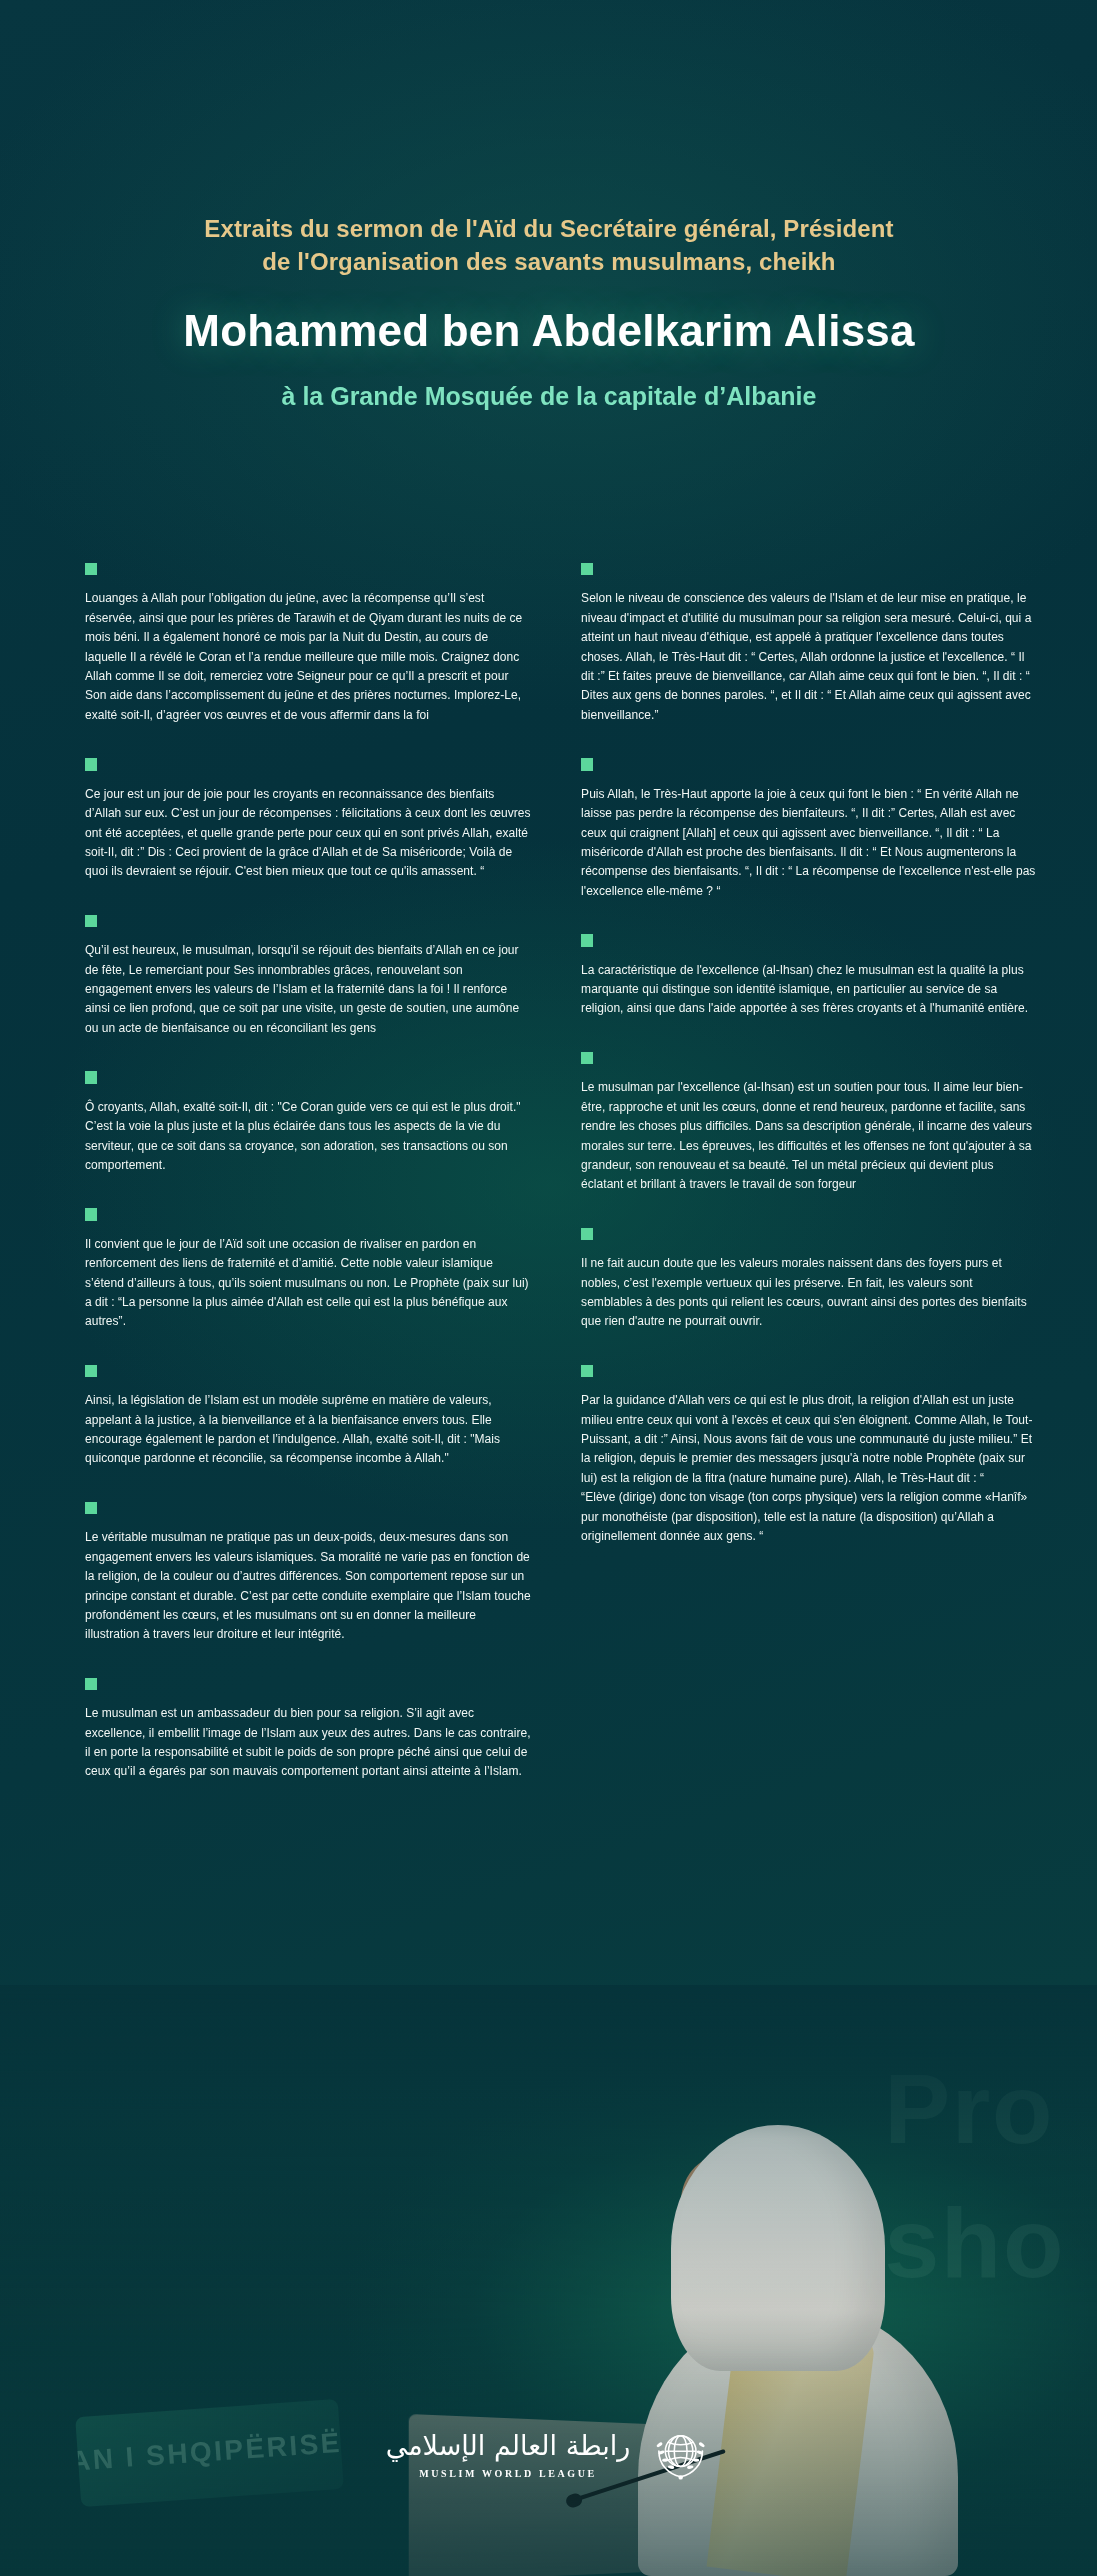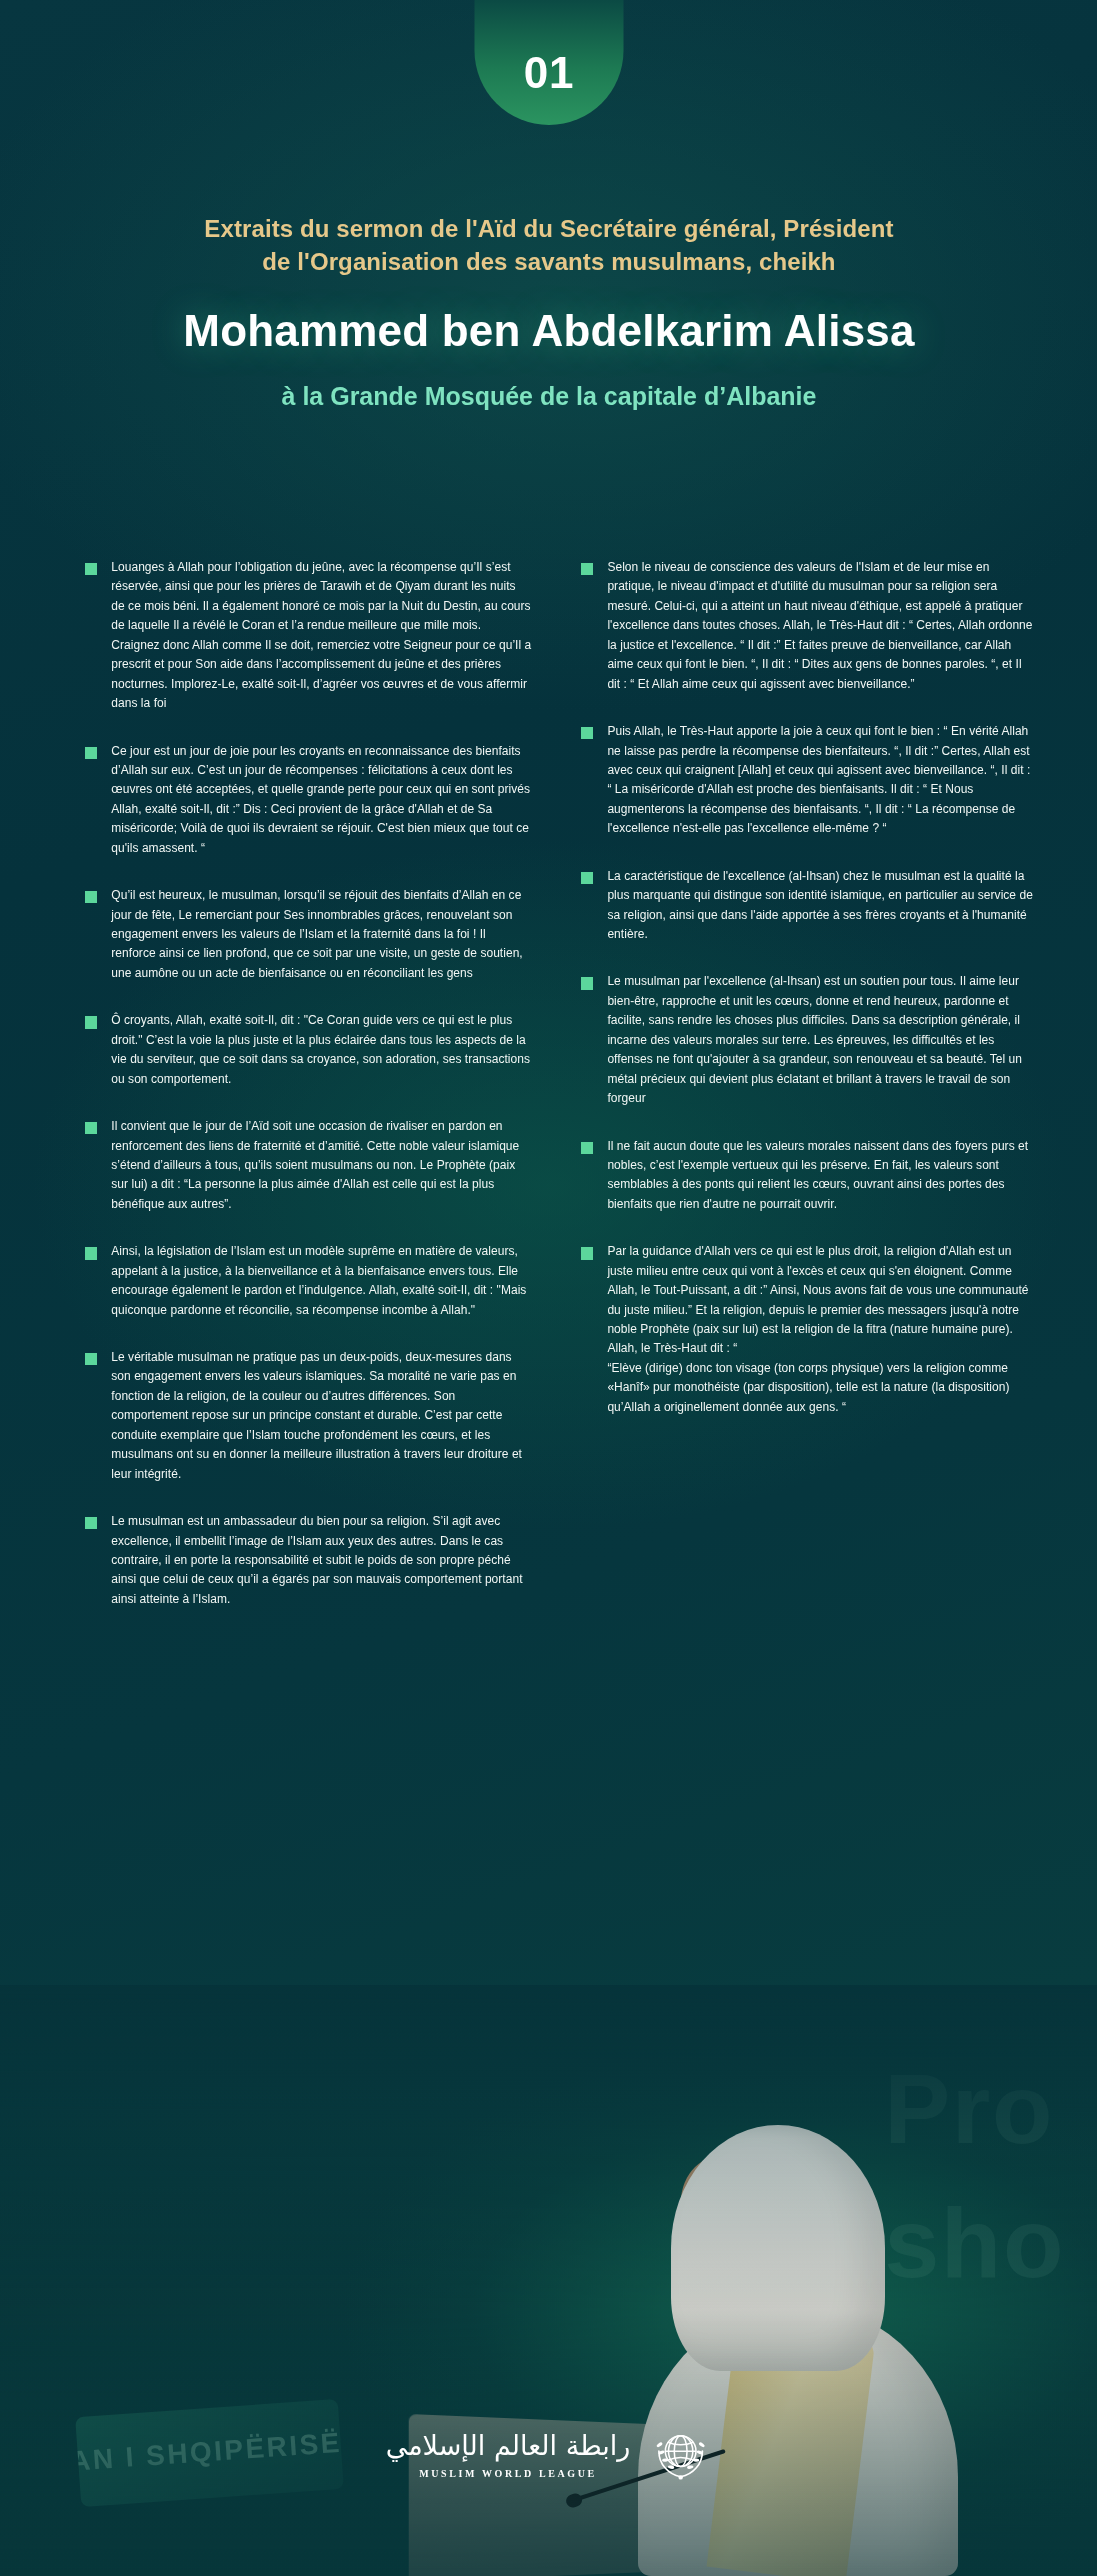--- a/index.html
+++ b/index.html
@@ -210,20 +210,21 @@
     gap: 49px;
     z-index: 4;
   }
   .col { width: 460px; }
   .col.right { width: 468px; }
 
   .bullet-item {
     display: flex;
     gap: 14px;
     margin-bottom: 28px;
+    flex-direction: column;
   }
   .bullet-mark {
     flex: 0 0 auto;
     width: 12.3px;
     height: 12.3px;
     background: #5cd79c;
     margin-top: 5px;
   }
   .bullet-text {
     color: #f2f7f5;
@@ -284,23 +285,20 @@
       <div class="fig-bisht"></div>
       <div class="fig-face"></div>
       <div class="fig-beard"></div>
       <div class="fig-ghutra"></div>
       <div class="fig-mic"></div>
     </div>
 
     <div class="photo-fade"></div>
   </div>
 
-  <div class="badge-tab">
-    <span class="num">01</span>
-  </div>
 
   <div class="header">
     <div class="subtitle" style="white-space:pre-line">Extraits du sermon de l'Aïd du Secrétaire général, Président
 de l'Organisation des savants musulmans, cheikh</div>
     <div class="name">Mohammed ben Abdelkarim Alissa</div>
     <div class="venue">à la Grande Mosquée de la capitale d’Albanie</div>
   </div>
 
   <div class="body-cols">
 

